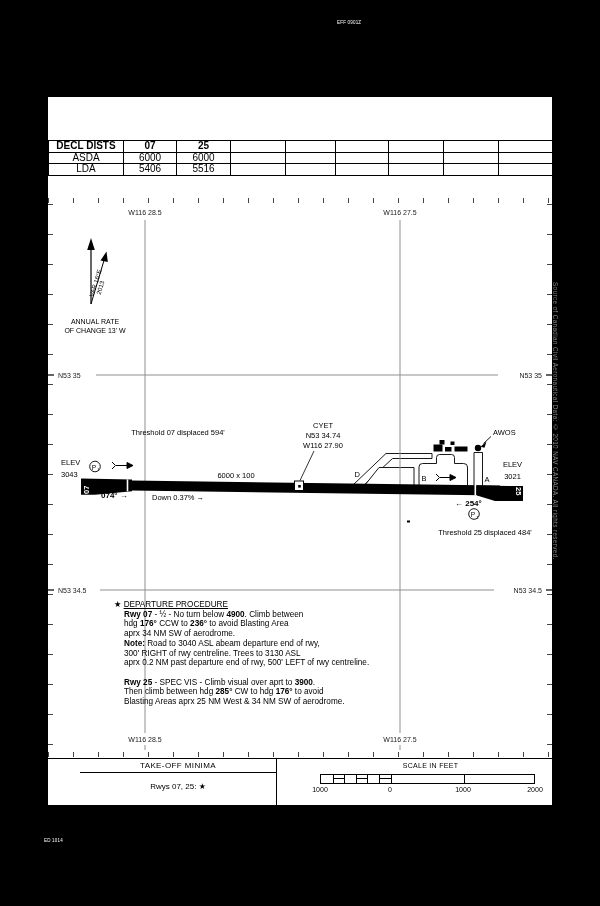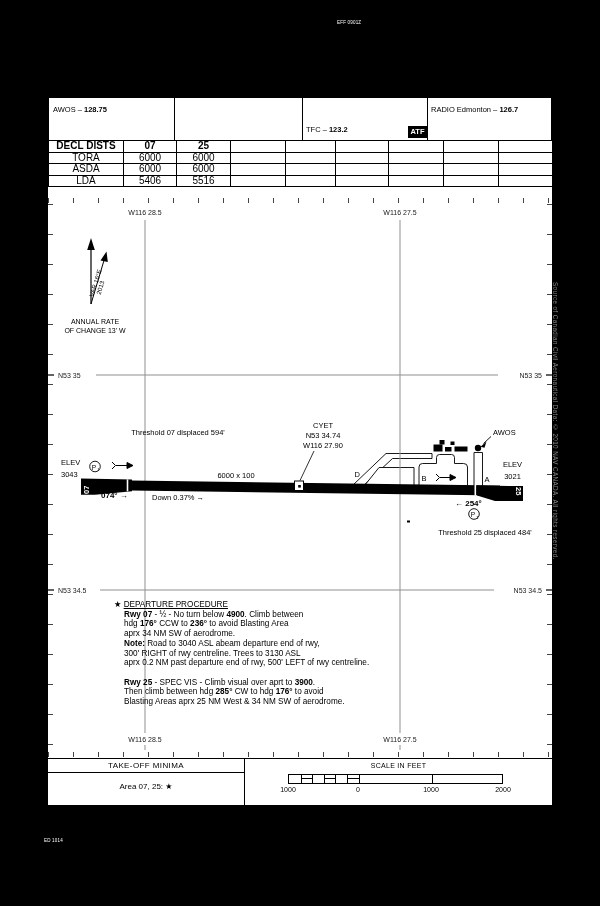--- a/index.html
+++ b/index.html
@@ -20,21 +20,21 @@
   .chart{position:absolute;left:0;top:107px;width:504px;height:546px;}
   .vticksL{position:absolute;left:0;top:0;bottom:0;width:5px;background:repeating-linear-gradient(180deg,#444 0 1px,transparent 1px 30px);}
   .vticksR{position:absolute;right:0;top:0;bottom:0;width:5px;background:repeating-linear-gradient(180deg,#444 0 1px,transparent 1px 30px);}
   svg{position:absolute;left:0;top:0;font-family:"Liberation Sans",sans-serif;}
   
   .proc{position:absolute;left:66px;top:396px;width:352px;font-size:8.2px;line-height:9.7px;}
   .proc .head u{text-decoration:underline;}
   .pline{margin-left:10px;}
   .pline.blank{height:9.7px;}
   
-  .bottombox{position:absolute;left:0;top:661px;width:504px;height:46px;border-top:1px solid #000;border-bottom:1px solid #000;display:flex;}
+  .bottombox{position:absolute;left:0;top:661px;width:504px;height:46px;border-top:1px solid #000;border-bottom:1px solid #000;display:flex;padding-left:32px;}
   .tom{width:196px;border-right:1px solid #000;font-size:8px;}
   .tom .hdr{height:13px;line-height:13px;text-align:center;border-bottom:1px solid #000;letter-spacing:0.4px;}
   .tom .rwys{text-align:center;margin-top:9px;}
   .scalecell{position:relative;flex:1;}
   .scale-title{position:absolute;left:0;right:0;top:3px;text-align:center;font-size:7px;letter-spacing:0.3px;}
   .scalebar{position:absolute;left:43px;top:15px;width:213px;height:8px;border:1px solid #000;}
   .seg{position:absolute;top:0;bottom:0;border-right:1px solid #000;}
   .seg.mid{background:linear-gradient(transparent 0 3px,#000 3px 4px,transparent 4px);}
   .bardiv{position:absolute;left:143px;top:0;bottom:0;width:1px;background:#000;}
   .slab{position:absolute;top:27px;font-size:7px;transform:translateX(-50%);}
@@ -44,29 +44,20 @@
 </style>
 </head>
 <body>
 
 <div class="fineprint" style="left:337px;top:20px;">EFF 0901Z</div>
 <div class="fineprint" style="left:44px;top:838px;">ED 1014</div>
 <div class="copyright">Source of Canadian Civil Aeronautical Data: © 2010 NAV CANADA. All rights reserved.</div>
 
 <div class="panel">
 
-  <div class="comm">
-    <div class="vdiv" style="left:125px"></div>
-    <div class="vdiv" style="left:253px"></div>
-    <div class="vdiv" style="left:378px"></div>
-    <div class="t" style="left:4px;top:7px"><span>AWOS – </span><b>128.75</b></div>
-    <div class="t" style="left:257px;top:27px"><span>TFC – </span><b>123.2</b></div>
-    <div class="atf">ATF</div>
-    <div class="t" style="left:382px;top:7px"><span>RADIO Edmonton – </span><b>126.7</b></div>
-  </div>
 
   <table class="decl">
     <colgroup>
         <col style="width:75px">
         <col style="width:53px">
         <col style="width:54px">
         <col style="width:55px">
         <col style="width:50px">
         <col style="width:53px">
         <col style="width:55px">
@@ -81,31 +72,20 @@
         <th></th>
           <th></th>
           <th></th>
           <th></th>
           <th></th>
           <th></th>
       </tr>
     </thead>
     <tbody>
         <tr>
-          <td>TORA</td>
-          <td>6000</td>
-          <td>6000</td>
-          <td></td>
-          <td></td>
-          <td></td>
-          <td></td>
-          <td></td>
-          <td></td>
-        </tr>
-        <tr>
           <td>ASDA</td>
           <td>6000</td>
           <td>6000</td>
           <td></td>
           <td></td>
           <td></td>
           <td></td>
           <td></td>
           <td></td>
         </tr>
@@ -268,21 +248,21 @@
           <div class="pline"><span>Blasting Areas aprx 25 NM West &amp; 34 NM SW of aerodrome.</span></div>
         </div>
     </div>
   </div>
 
   <div class="hticks" style="top:655px"></div>
 
   <div class="bottombox">
     <div class="tom">
       <div class="hdr">TAKE-OFF MINIMA</div>
-      <div class="rwys">Area 07, 25: ★</div>
+      <div class="rwys">Rwys 07, 25: ★</div>
     </div>
     <div class="scalecell">
       <div class="scale-title">SCALE IN FEET</div>
       <div class="scalebar">
         <div class="seg" style="left:0;width:11.6px"></div>
         <div class="seg mid" style="left:11.6px;width:11.6px"></div>
         <div class="seg" style="left:23.2px;width:11.6px"></div>
         <div class="seg mid" style="left:34.8px;width:11.6px"></div>
         <div class="seg" style="left:46.4px;width:11.6px"></div>
         <div class="seg mid" style="left:58px;width:11.6px"></div>

